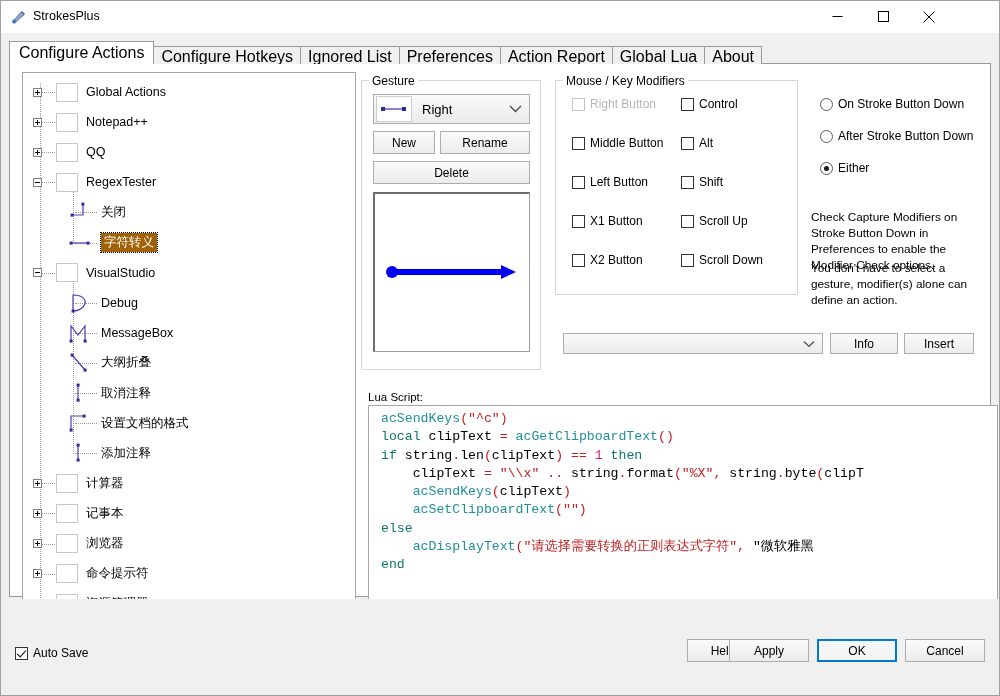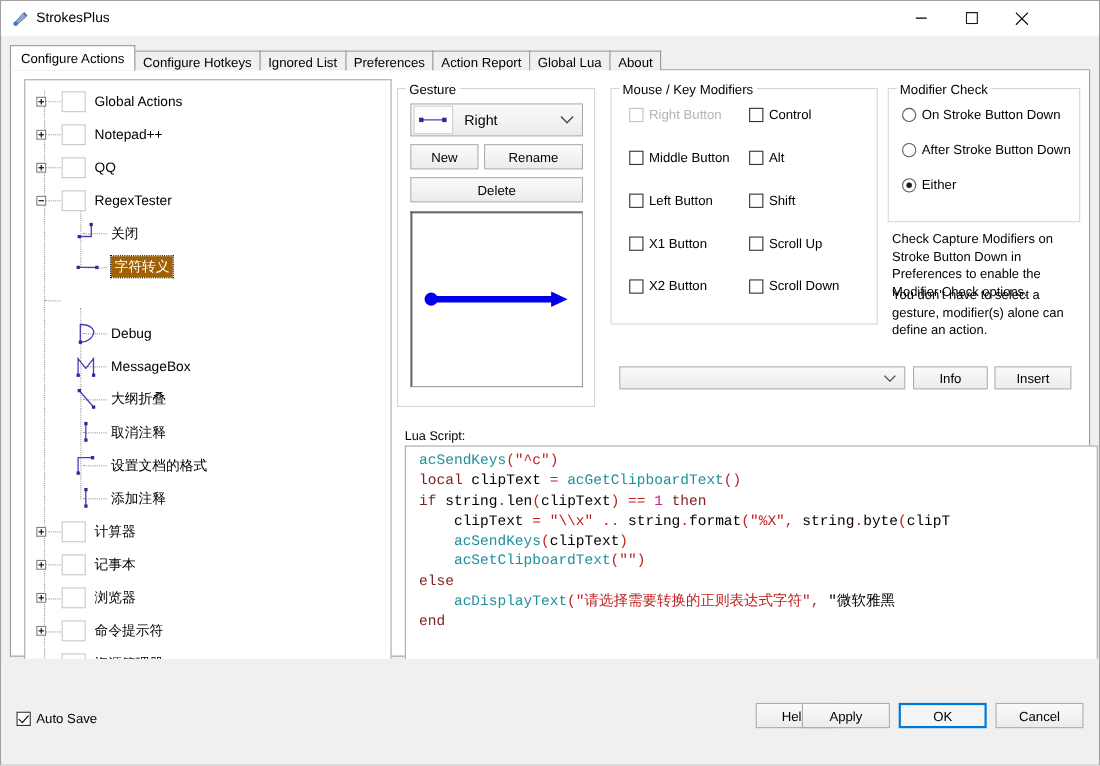--- a/index.html
+++ b/index.html
@@ -22,21 +22,21 @@
   .wbtn{ position:absolute; top:0; width:46px; height:31px; display:flex; align-items:center; justify-content:center; }
   .wbtn svg{ display:block; }
   .wbtn-min{ right:139px; } .wbtn-max{ right:93px; } .wbtn-close{ right:47px; }
 
   
   .tabstrip{ position:absolute; left:8px; top:41px; width:982px; height:22px; }
   .tabrow{ position:absolute; left:0; bottom:0; height:22px; display:flex; align-items:flex-end; }
   .tab{
     height:20px; padding:0 7px; display:flex; align-items:center; justify-content:center;
     background:#f0f0f0; border:1px solid #9a9a9a; border-bottom:none; margin-right:-1px;
-    font-size:12px; color:#000; white-space:nowrap; position:relative; top:2px;
+    font-size:16px; color:#000; white-space:nowrap; position:relative; top:2px;
   }
   .tab.active{ background:#ffffff; height:23px; top:0; z-index:5; padding:0 9px; }
   .tabline{ position:absolute; left:0; bottom:0; width:982px; height:1px; background:#9a9a9a; }
 
   
   .content{ position:absolute; left:8px; top:63px; width:982px; height:533px; background:#ffffff; border:1px solid #9a9a9a; border-top:none; }
 
   
   .gb{ position:absolute; border:1px solid #d6d6d6; }
   .gb-title{ position:absolute; top:-7px; left:7px; background:#ffffff; padding:0 3px; font-size:12px; color:#000; white-space:nowrap;}
@@ -84,21 +84,21 @@
   .gcanvas{ position:absolute; background:#fff; border:1px solid #9d9d9d; border-left:2px solid #6e6e6e; border-top:2px solid #6e6e6e;}
 
   
   .codewrap{ position:absolute; left:358px; top:327px; width:630px; height:233px; }
   .codelabel{ position:absolute; left:0; top:0; font-size:11.5px; color:#000; }
   .codebox{ position:absolute; left:0; top:14px; width:630px; height:198px; background:#fff; border:1px solid #a7a7a7; overflow:hidden; }
   pre.code{
     margin:0; padding:4px 0 0 12px; font-family:"Liberation Mono", monospace;
     font-size:13.2px; line-height:18.3px; white-space:pre; color:#000;
   }
-  .k-kw{ color:#7f1d1d; }
+  .k-kw{ color:#0f766e; }
   .k-fn{ color:#1f8f9a; }
   .k-pun{ color:#c02020; }
   .k-str{ color:#c02020; }
   .k-num{ color:#d01f8f; }
   .k-id{ color:#000; }
 
   .hscroll{ position:absolute; left:0; top:213px; width:630px; height:17px; background:#f0f0f0; border:1px solid #dcdcdc; }
   .hthumb{ position:absolute; left:17px; top:1px; width:148px; height:13px; background:#c6c6c6; }
   .harrow{ position:absolute; top:0; width:17px; height:15px; display:flex; align-items:center; justify-content:center; font-size:11px; color:#505050;}
 
@@ -210,20 +210,27 @@
               <svg class="gsvg" width="26" height="22" viewBox="0 0 26 22">
                 <path d="M4 11 H21" fill="none" stroke="#4b3fb5" stroke-width="1.2"></path>
                 <rect x="2.6" y="9.6" width="3" height="3" fill="#2a2a9c"></rect>
                 <rect x="19.6" y="9.6" width="3" height="3" fill="#2a2a9c"></rect>
               </svg>
             </span>
           </span>
           <span class="tlabel sel" style="margin-left: 8px;">字符转义</span>
         </div>
         <div class="dotrow" style="left: 18px; top: 199.6px; width: 14px;"></div>
+        <div class="tnode" style="left: 10px; top: 186.6px;">
+          <span class="exp"></span>
+          <span style="margin-left: 14px; display: flex; align-items: center;">
+            <span class="appico"></span>
+          </span>
+          <span class="tlabel" style="margin-left: 8px;">VisualStudio</span>
+        </div>
         <div class="dotrow" style="left: 52px; top: 229.7px; width: 22px;"></div>
         <div class="tnode" style="left: 44px; top: 216.7px;">
           <span style="margin-left: 0px; display: flex; align-items: center;">
             <span style="display: flex;">
               <svg class="gsvg" width="26" height="22" viewBox="0 0 26 22">
                 <path d="M6 19 V3 C17 3 21 9 16 15 C13 18 9 19 6 19" fill="none" stroke="#4b3fb5" stroke-width="1.2"></path>
                 <rect x="4.6" y="17.6" width="3" height="3" fill="#2a2a9c"></rect>
               </svg>
             </span>
           </span>
@@ -414,23 +421,20 @@
         <div class="cb" style="left: 671px; top: 150px;">
           <span class="cbx"></span>
           <span>Scroll Up</span>
         </div>
         <div class="cb" style="left: 671px; top: 189px;">
           <span class="cbx"></span>
           <span>Scroll Down</span>
         </div>
       </div>
 
-    <div class="gb" style="left:797px; top:16px; width:175px; height:122px;">
-      <span class="gb-title">Modifier Check</span>
-    </div>
     <div id="modCheck">
         <div class="rd" style="left: 810px; top: 33px;">
           <span class="rdx"></span>
           <span>On Stroke Button Down</span>
         </div>
         <div class="rd" style="left: 810px; top: 65px;">
           <span class="rdx"></span>
           <span>After Stroke Button Down</span>
         </div>
         <div class="rd" style="left: 810px; top: 97px;">

